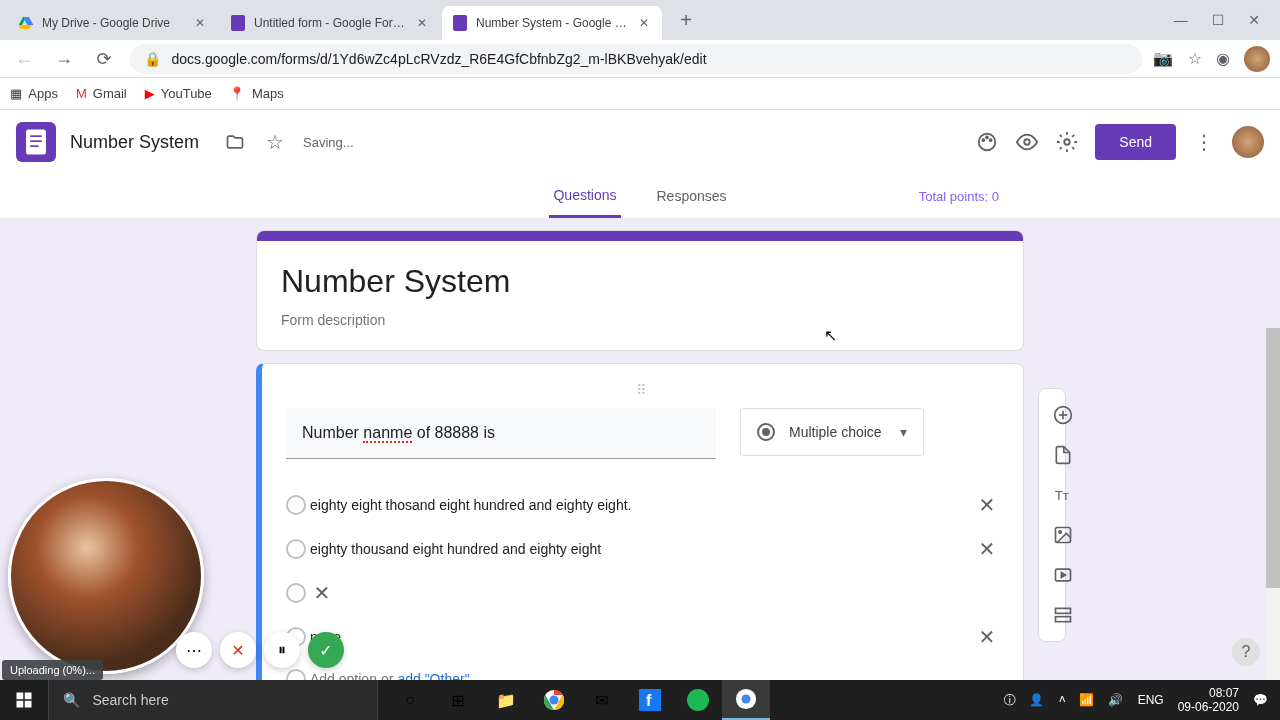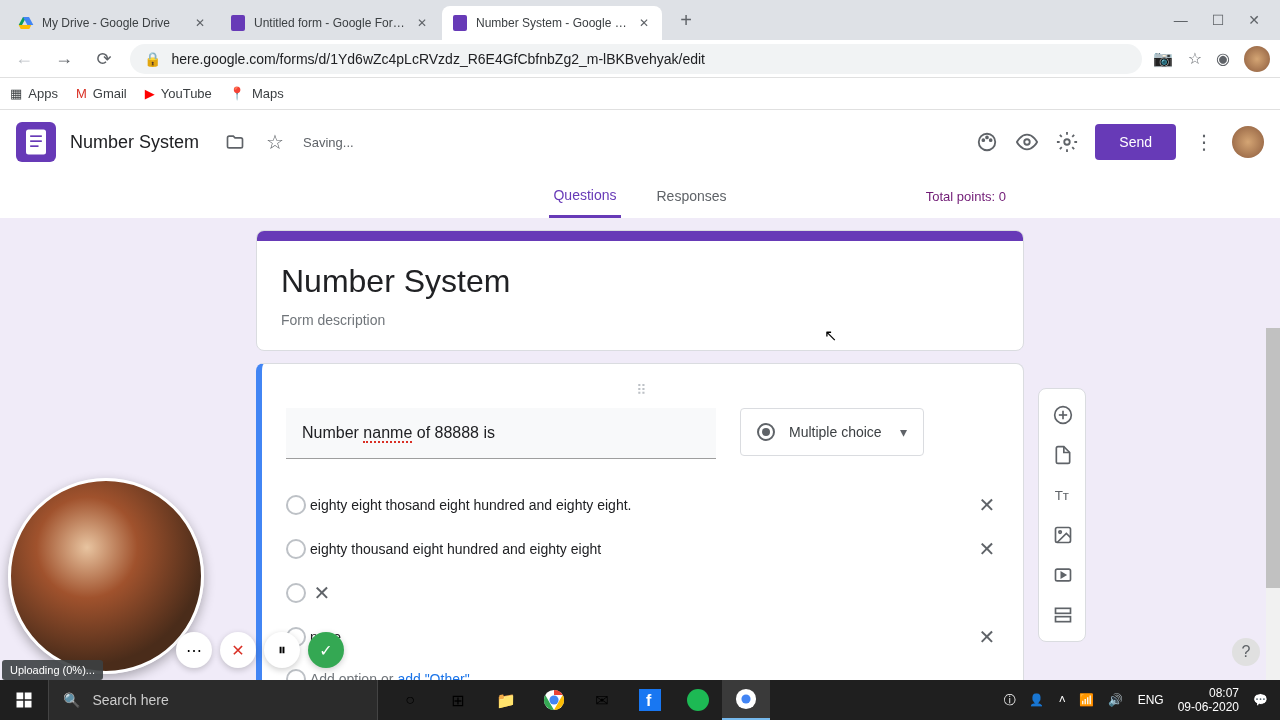--- a/index.html
+++ b/index.html
@@ -34,21 +34,21 @@
 .hdr-icon { width: 40px; height: 40px; display: flex; align-items: center; justify-content: center; color: #5f6368; font-size: 20px; }
 .saving { color: #5f6368; font-size: 13px; margin-left: 8px; }
 .hdr-spacer { flex: 1; }
 .send-btn { background: #673ab7; color: #fff; border: none; border-radius: 4px; padding: 10px 24px; font-size: 14px; font-weight: 500; margin: 0 8px; }
 .avatar-md { width: 32px; height: 32px; border-radius: 50%; background: radial-gradient(circle, #d4a574, #8b5a3c); margin-left: 8px; }
 
 
 .form-tabs { background: #fff; height: 44px; display: flex; align-items: center; justify-content: center; gap: 32px; position: relative; }
 .form-tab { font-size: 14px; color: #5f6368; padding: 12px 4px; }
 .form-tab.active { color: #673ab7; font-weight: 500; border-bottom: 3px solid #673ab7; }
-.total-points { position: absolute; right: 274px; font-size: 13px; color: #701a75; }
+.total-points { position: absolute; right: 281px; font-size: 13px; color: #8b5cf6; }
 
 
 .canvas { background: #f0ebf8; height: calc(720px - 40px - 38px - 32px - 64px - 44px); overflow: hidden; padding: 12px 0; position: relative; }
 .form-body { width: 768px; margin: 0 auto; }
 
 .title-card { background: #fff; border-radius: 8px; border: 1px solid #dadce0; margin-bottom: 12px; overflow: hidden; }
 .title-bar { height: 10px; background: #673ab7; }
 .title-content { padding: 22px 24px; }
 .title-text { font-size: 32px; color: #202124; margin-bottom: 12px; }
 .title-desc { font-size: 14px; color: #70757a; }
@@ -64,21 +64,21 @@
 .dropdown-caret { margin-left: auto; color: #5f6368; }
 
 .option-row { display: flex; align-items: center; padding: 10px 0; gap: 4px; }
 .option-radio { width: 20px; height: 20px; border: 2px solid #bdc1c6; border-radius: 50%; }
 .option-text { flex: 1; font-size: 14px; color: #202124; }
 .option-remove { color: #5f6368; font-size: 20px; width: 24px; text-align: center; }
 .add-option { color: #70757a; font-size: 14px; }
 .add-other { color: #1a73e8; }
 
 
-.side-toolbar { position: absolute; width: 48px; background: #fff; border: 1px solid #dadce0; border-radius: 8px; display: flex; flex-direction: column; padding: 8px 0; gap: 4px; left: calc(50% + 398px); top: 170px; }
+.side-toolbar { position: absolute; width: 28px; background: #fff; border: 1px solid #dadce0; border-radius: 8px; display: flex; flex-direction: column; padding: 8px 0; gap: 4px; left: calc(50% + 398px); top: 170px; }
 .side-btn { width: 48px; height: 36px; display: flex; align-items: center; justify-content: center; color: #5f6368; }
 
 
 .webcam { position: absolute; left: 8px; bottom: 46px; width: 196px; height: 196px; border-radius: 50%; background: radial-gradient(circle at 40% 35%, #e8c4a0 0%, #a0522d 30%, #4a2c1a 70%); border: 3px solid #fff; box-shadow: 0 4px 12px rgba(0,0,0,0.3); }
 .upload-badge { position: absolute; left: 2px; bottom: 40px; background: rgba(60,64,67,0.9); color: #fff; font-size: 11px; padding: 4px 8px; border-radius: 3px; }
 .rec-controls { position: absolute; left: 176px; bottom: 52px; display: flex; gap: 8px; align-items: center; }
 .rec-btn { width: 36px; height: 36px; border-radius: 50%; background: #fff; display: flex; align-items: center; justify-content: center; box-shadow: 0 2px 6px rgba(0,0,0,0.2); font-size: 16px; }
 .rec-btn.red { color: #d93025; }
 .rec-btn.green { background: #34a853; color: #fff; }
 
@@ -139,21 +139,21 @@
     <span>✕</span>
   </div>
 </div>
 
 <div class="addr-bar">
   <span class="nav-btn disabled">←</span>
   <span class="nav-btn">→</span>
   <span class="nav-btn">⟳</span>
   <div class="url-field">
     <span>🔒</span>
-    <span>here.google.com/forms/d/1Yd6wZc4pLcRVzdz_R6E4GfCbfnbZg2_m-lBKBvehyak/edit</span>
+    <span>docs.google.com/forms/d/1Yd6wZc4pLcRVzdz_R6E4GfCbfnbZg2_m-lBKBvehyak/edit</span>
   </div>
   <div class="addr-right">
     <span>📷</span>
     <span>☆</span>
     <span>◉</span>
     <div class="avatar-sm"></div>
   </div>
 </div>
 
 <div class="bookmarks">

